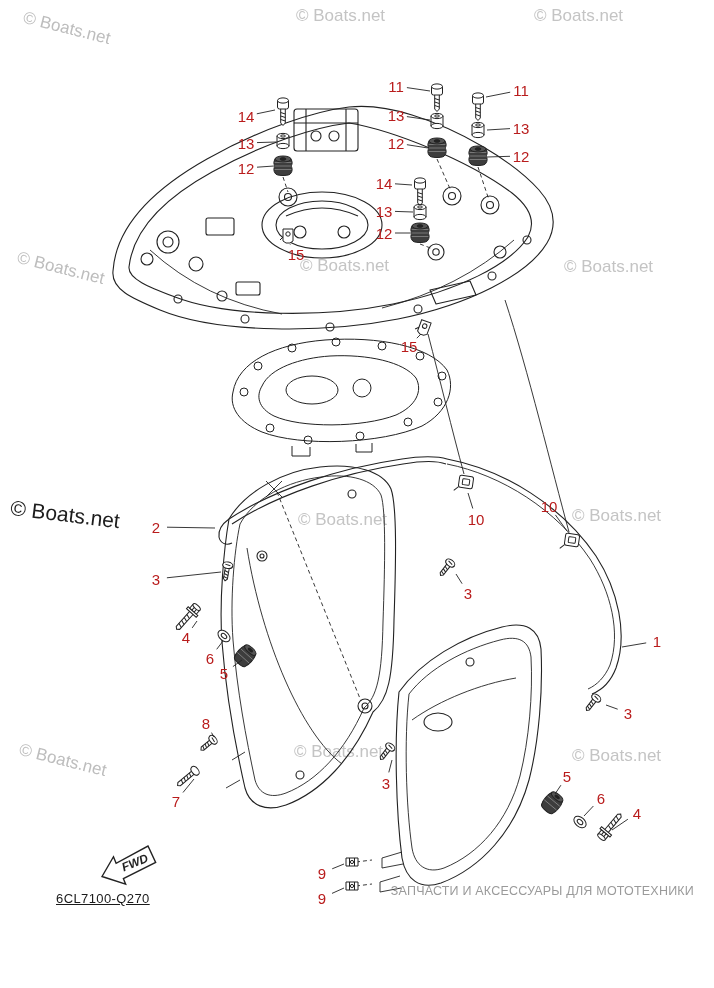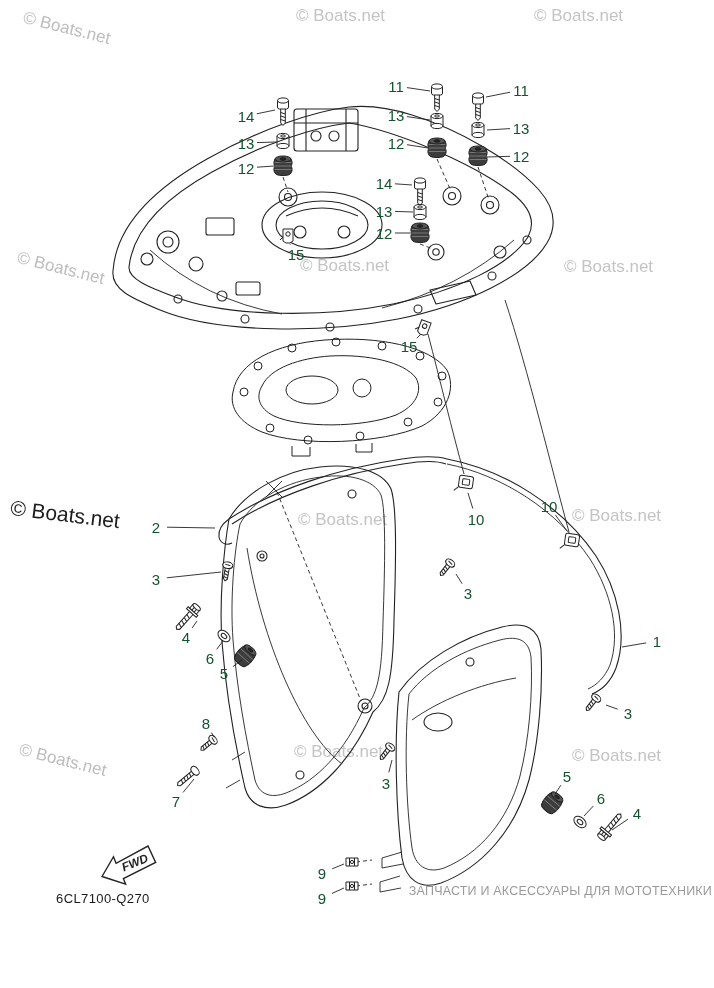--- a/index.html
+++ b/index.html
@@ -6,28 +6,28 @@
   html,body { background:#ffffff; }
   body { font-family:"Liberation Sans", sans-serif; }
   .page { position:relative; width:714px; height:988px; background:#fff; overflow:hidden; }
   .layer { position:absolute; left:0; top:0; }
   .watermark {
     position:absolute; white-space:nowrap; transform-origin:0 0;
     font-family:"Liberation Sans", sans-serif; pointer-events:none;
   }
   .callout {
     position:absolute; transform:translate(-50%,-50%);
-    font-size:15px; color:#14532d; line-height:1;
+    font-size:15px; color:#b91c1c; line-height:1;
     font-family:"Liberation Sans", sans-serif;
   }
   .part-code {
     position:absolute; left:56px; top:891px;
-    font-size:13px; letter-spacing:.4px; color:#1a1a1a;
+    font-size:13px; letter-spacing:.4px; color:#1a1a1a;text-decoration:underline;
   }
-  .partzap { position:absolute; right:2px; top:884px; }
+  .partzap { position:absolute; right:20px; top:884px; }
   .partzap .l1 { font-size:12.5px; letter-spacing:.2px; color:#9a9a9a; }
   .partzap .l2 { font-size:44px; font-weight:bold; letter-spacing:1px; line-height:1.04; color:#979797; }
   .dash { stroke-dasharray:4 3; }
 </style>
 </head>
 <body>
 
 <div class="page">
 
   <div class="layer" id="watermarks">

